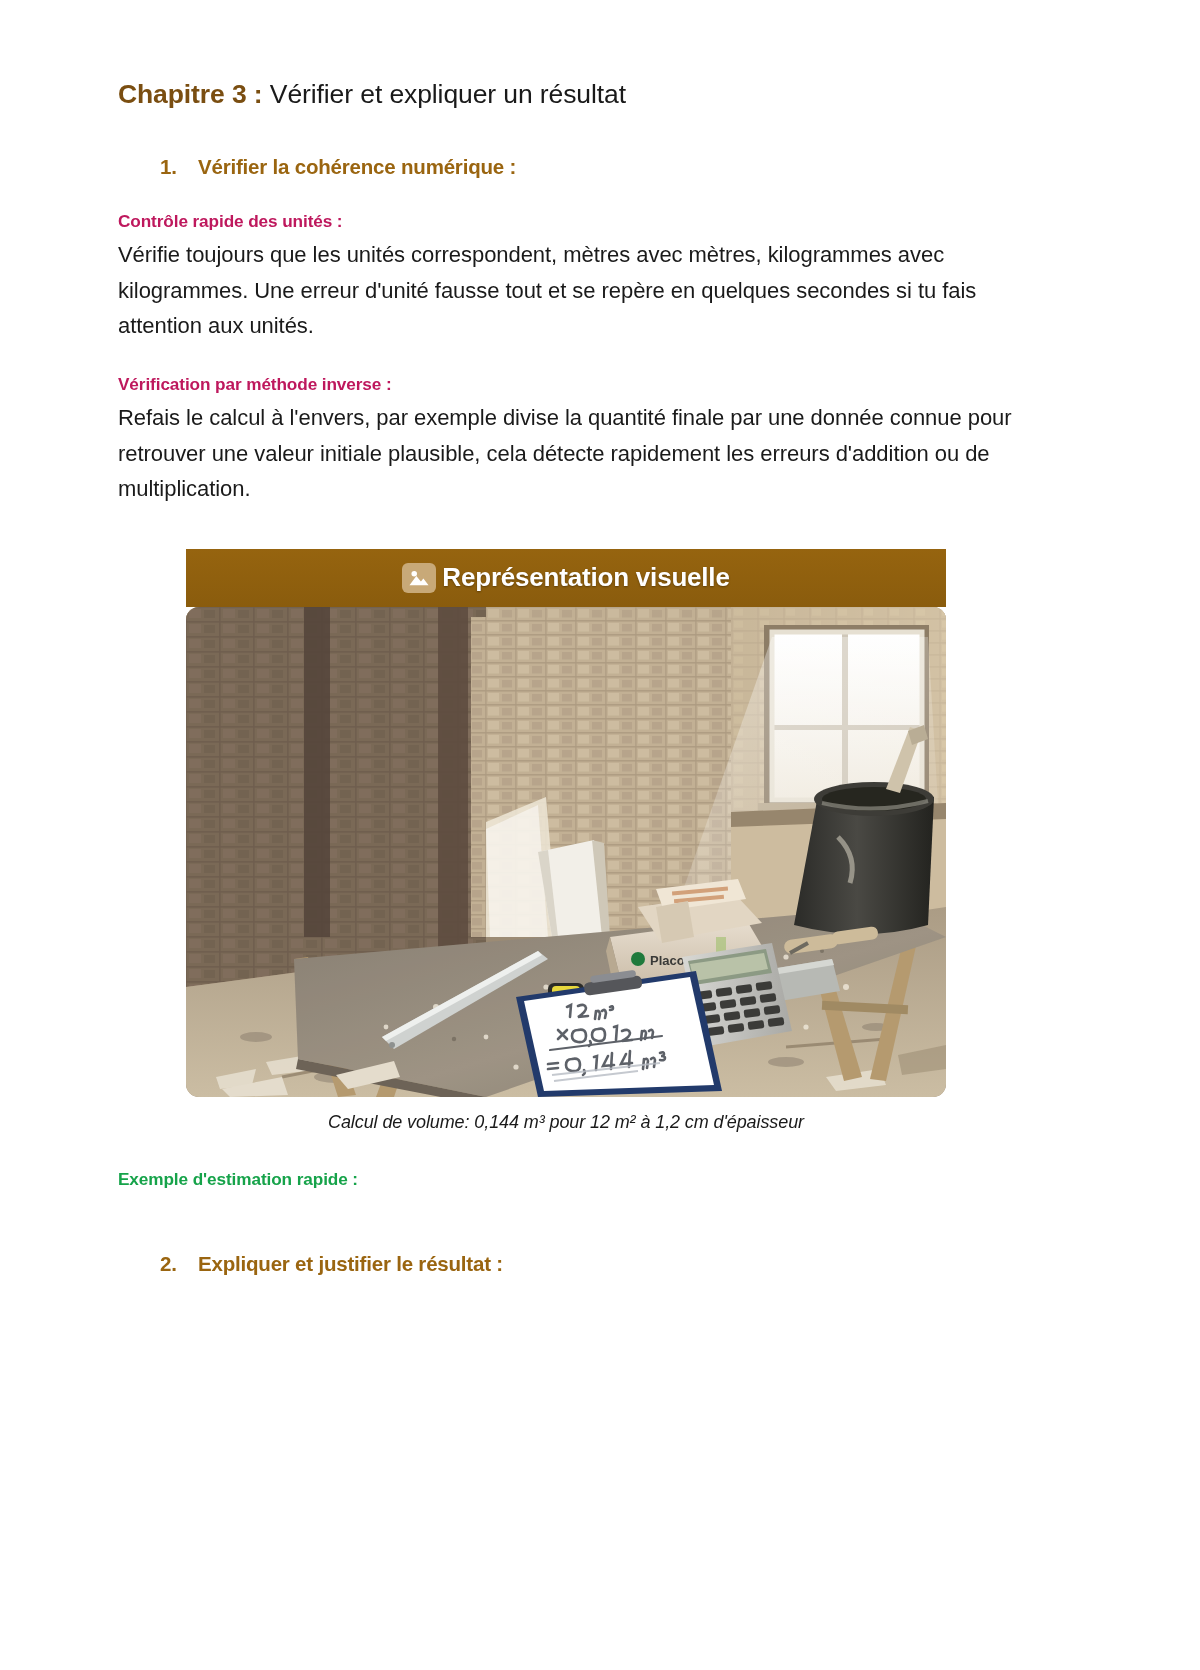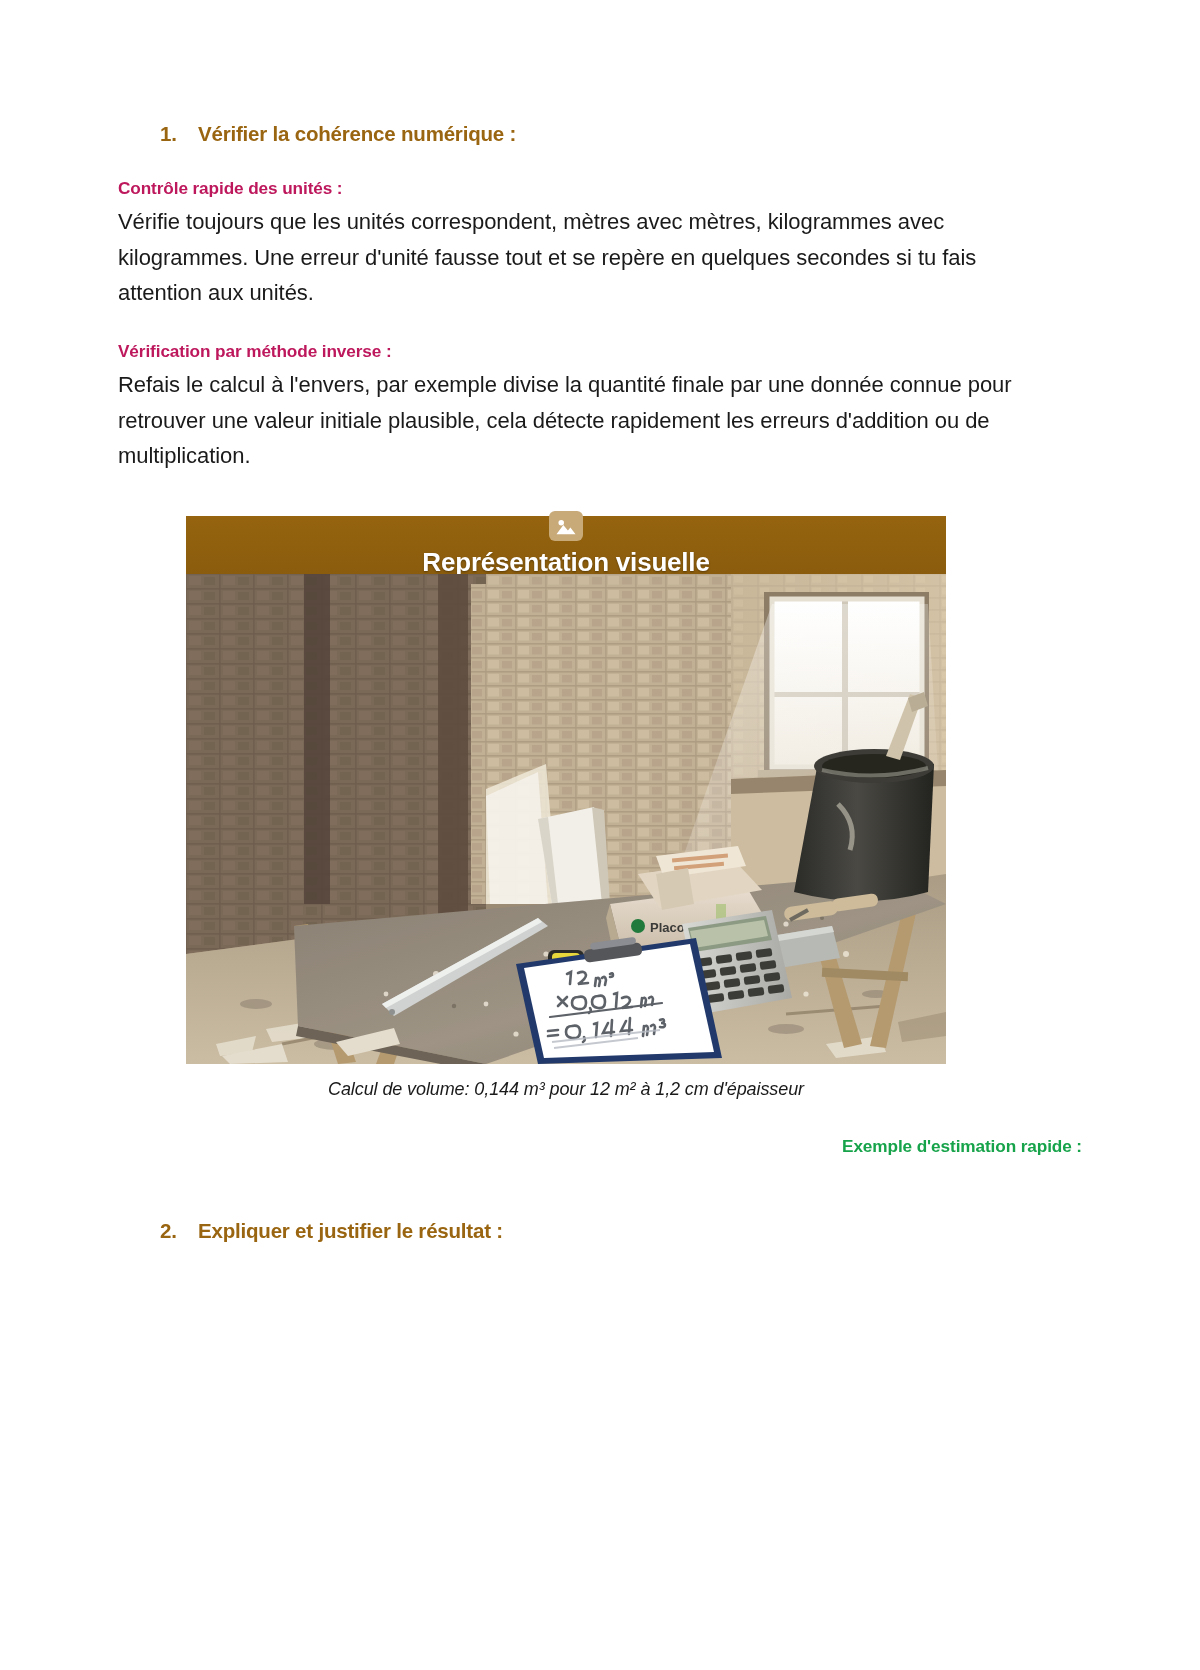--- a/index.html
+++ b/index.html
@@ -64,21 +64,20 @@
   }
   .block-title {
     font-size: 17.2px;
     font-weight: 700;
     color: #be185d;
     margin: 0 0 5px 0;
     letter-spacing: -0.1px;
   }
   .block-title.green {
     color: #16a34a;
-    text-align: right;
   }
   .block-body {
     font-size: 22px;
     line-height: 1.62;
     color: #1a1a1a;
     margin: 0;
     max-width: 900px;
     letter-spacing: -0.05px;
   }
 
@@ -92,21 +91,20 @@
     margin-left: 68px;
   }
   .figure-banner {
     background: linear-gradient(180deg, #96640f 0%, #8a5c0d 100%);
     height: 58px;
     display: flex;
     align-items: center;
     justify-content: center;
     gap: 6px;
     position: relative;
-    flex-direction: column;
   }
   .banner-icon {
     width: 34px;
     height: 30px;
     border-radius: 6px;
     background: #c8a978;
     display: inline-flex;
     align-items: center;
     justify-content: center;
     flex: 0 0 auto;
@@ -120,38 +118,40 @@
     text-shadow: 0 1px 2px rgba(0,0,0,0.35);
   }
 
   
   .photo {
     width: 760px;
     height: 490px;
     position: relative;
     overflow: hidden;
     background: #9c8b74;
+    border-radius: 13px;
   }
   .photo svg { display: block; width: 100%; height: 100%; }
 
   .caption {
     margin-top: 15px;
     text-align: center;
     font-style: italic;
     font-size: 18px;
     color: #1a1a1a;
     letter-spacing: -0.1px;
   }
 
 </style>
 </head>
 <body>
 
 <div class="page">
 
+  <h1 class="chapter-title"><span class="chap-strong">Chapitre 3 :</span><span> Vérifier et expliquer un résultat</span></h1>
 
   <div class="num-heading">
     <span class="num">1.</span>
     <span>Vérifier la cohérence numérique :</span>
   </div>
 
   <div class="block spaced-1">
     <div class="block-title">Contrôle rapide des unités :</div>
     <p class="block-body">Vérifie toujours que les unités correspondent, mètres avec mètres, kilogrammes avec kilogrammes. Une erreur d'unité fausse tout et se repère en quelques secondes si tu fais attention aux unités.</p>
   </div>

